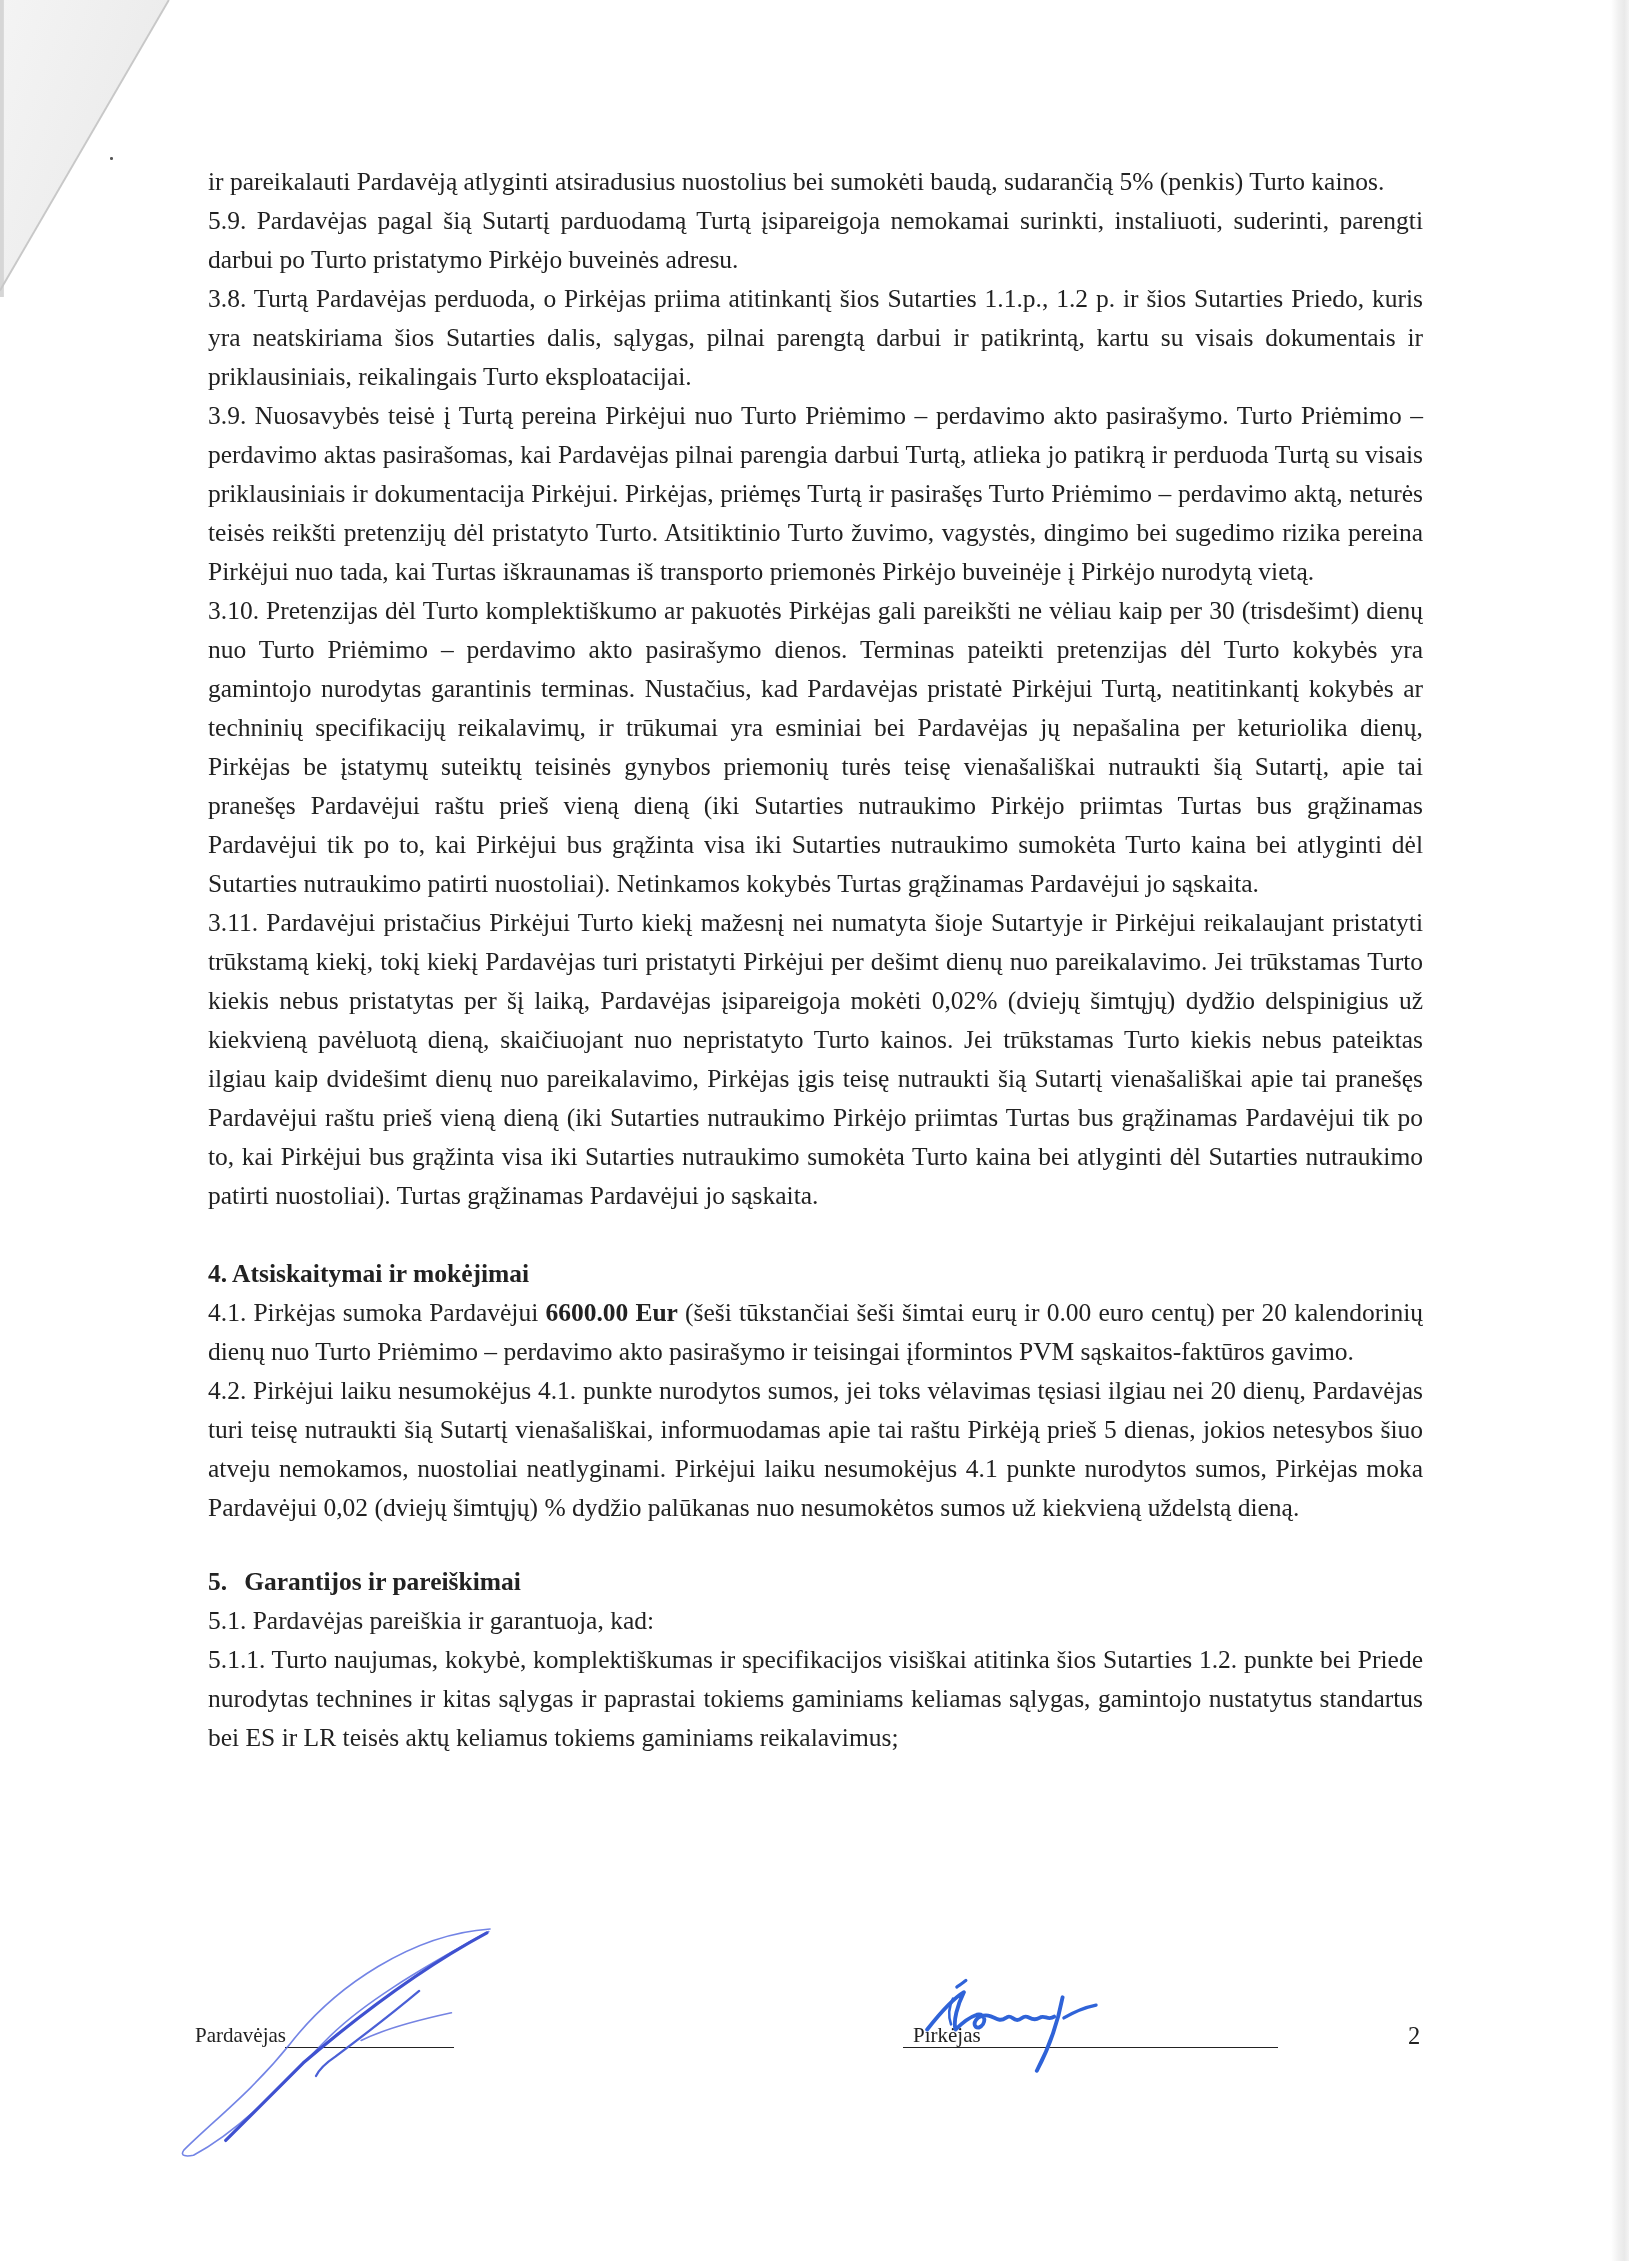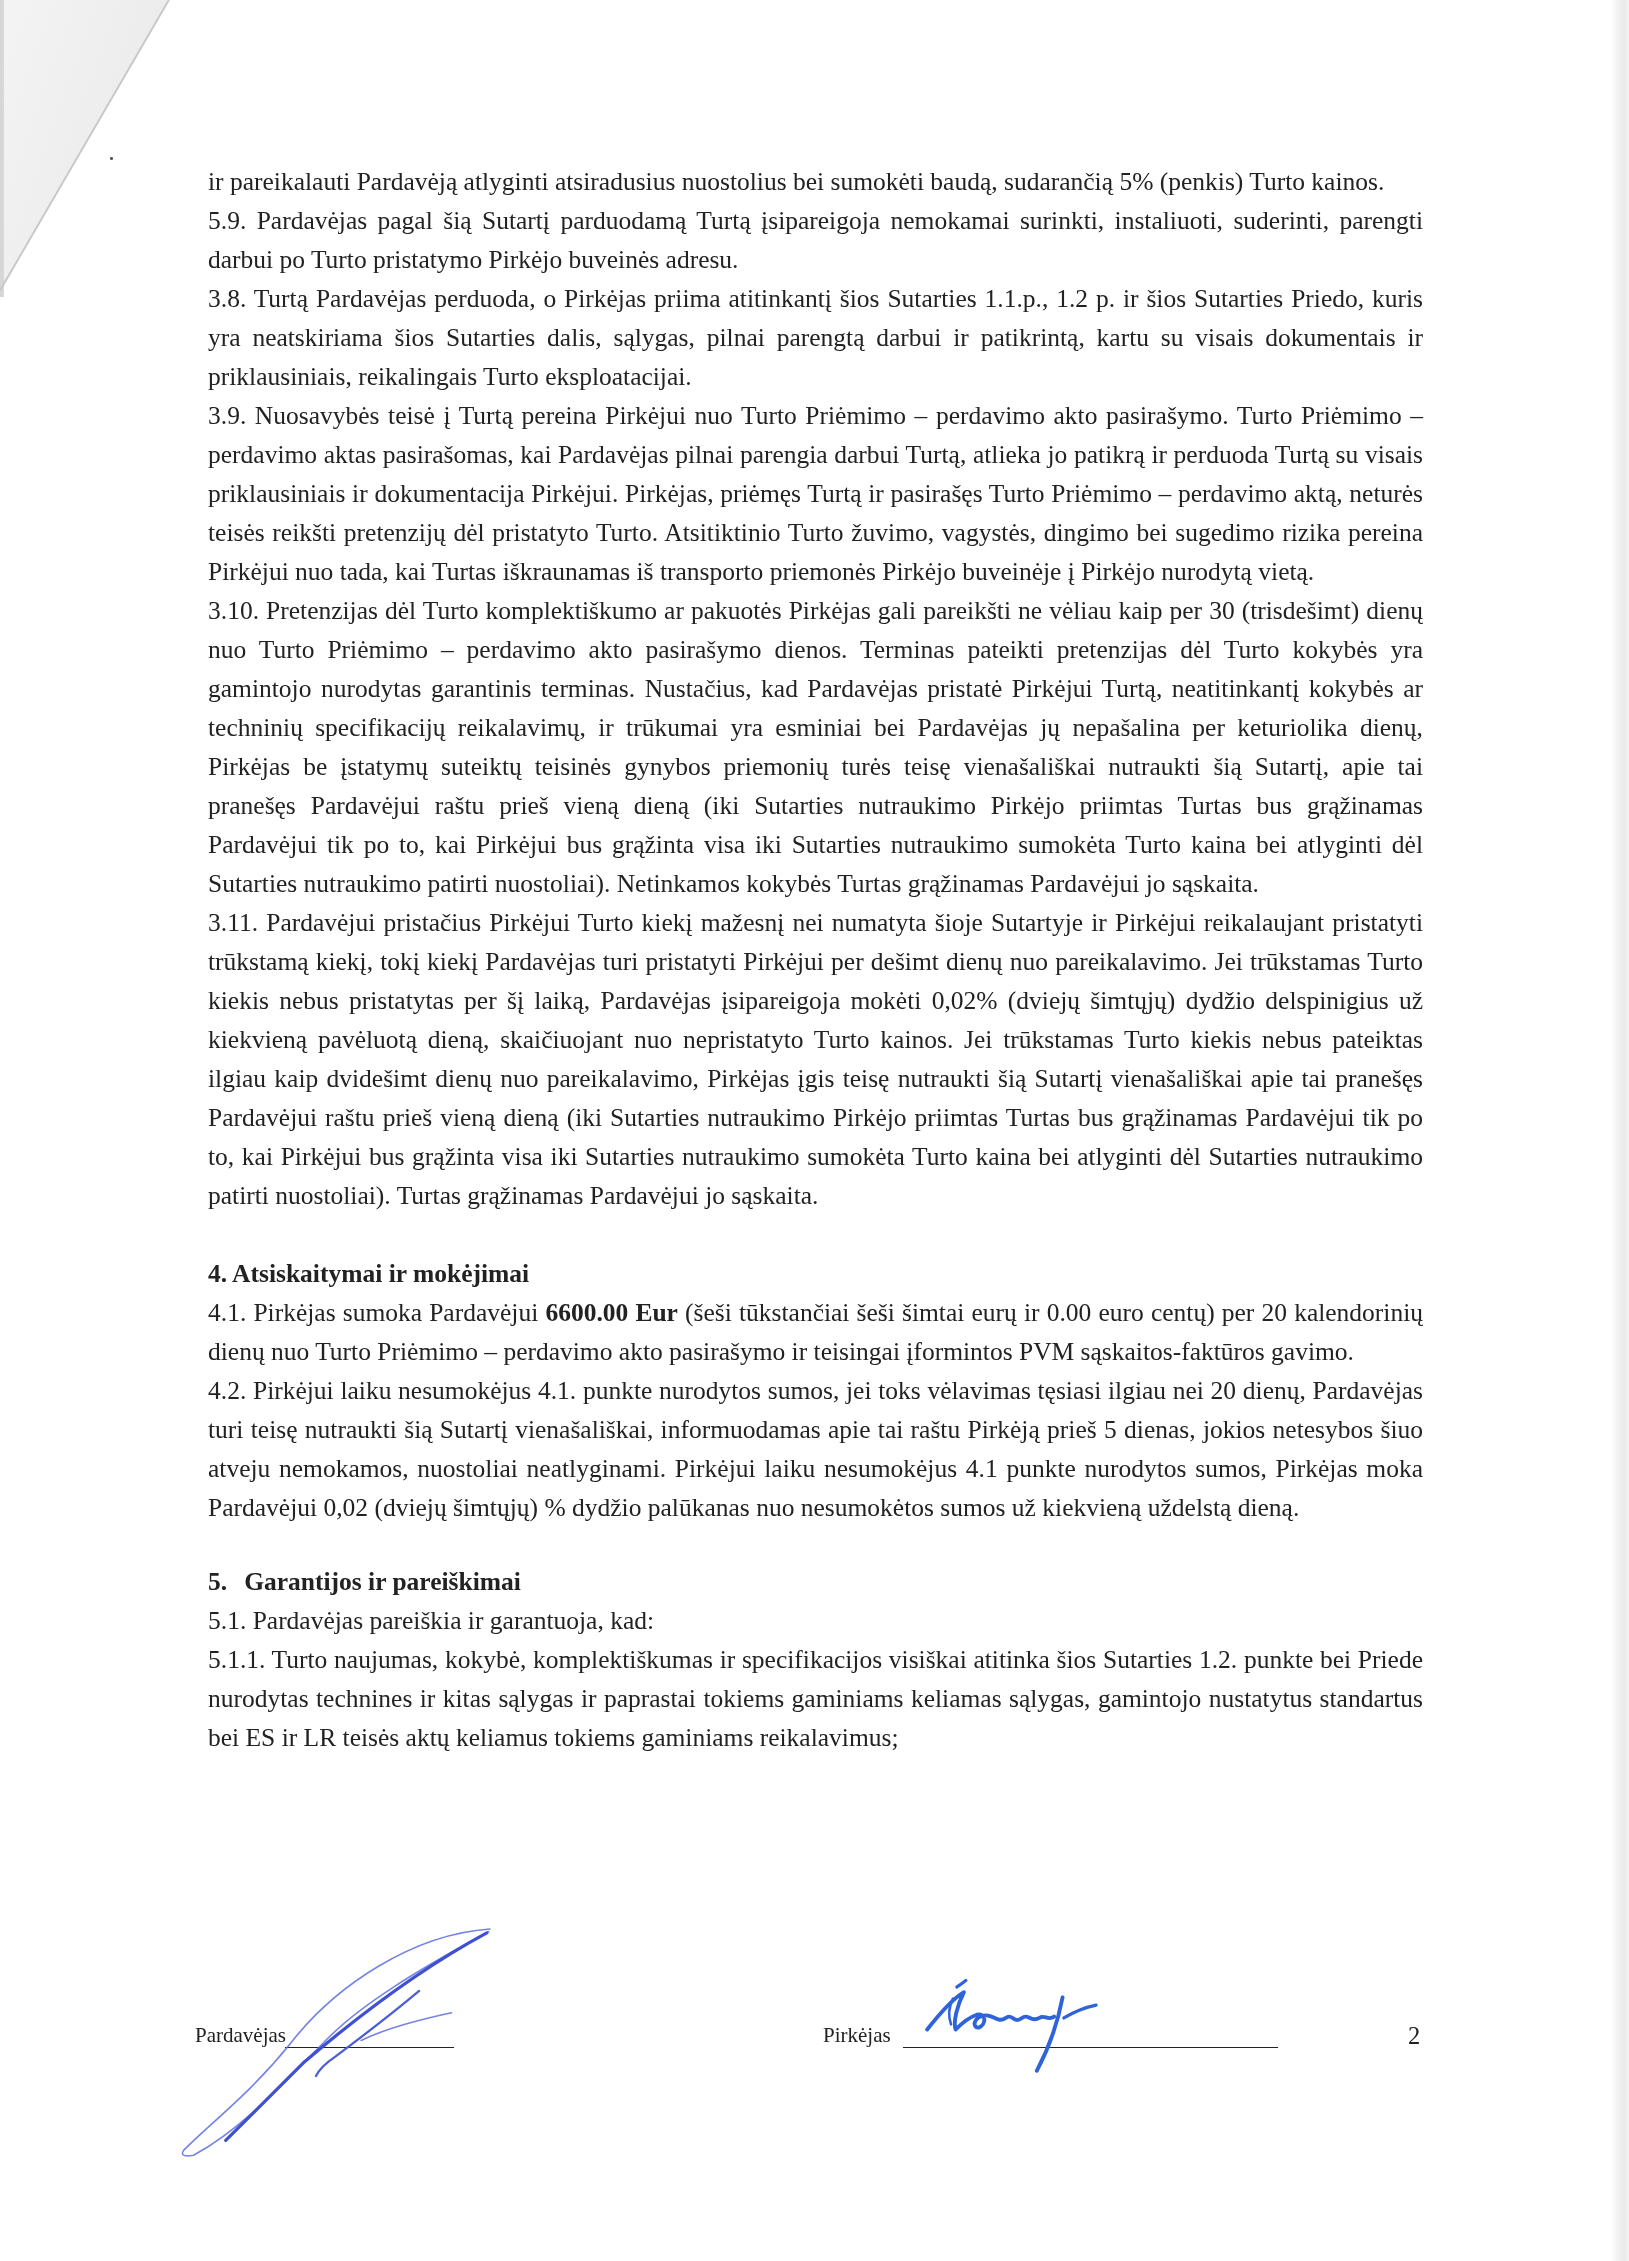--- a/index.html
+++ b/index.html
@@ -125,21 +125,21 @@
   <p>4.2. Pirkėjui laiku nesumokėjus 4.1. punkte nurodytos sumos, jei toks vėlavimas tęsiasi ilgiau nei 20 dienų, Pardavėjas turi teisę nutraukti šią Sutartį vienašališkai, informuodamas apie tai raštu Pirkėją prieš 5 dienas, jokios netesybos šiuo atveju nemokamos, nuostoliai neatlyginami. Pirkėjui laiku nesumokėjus 4.1 punkte nurodytos sumos, Pirkėjas moka Pardavėjui 0,02 (dviejų šimtųjų) % dydžio palūkanas nuo nesumokėtos sumos už kiekvieną uždelstą dieną.</p>
 
   <p class="heading h5"><span>5.</span><span class="num-gap"></span><span>Garantijos ir pareiškimai</span></p>
   <p>5.1. Pardavėjas pareiškia ir garantuoja, kad:</p>
   <p>5.1.1. Turto naujumas, kokybė, komplektiškumas ir specifikacijos visiškai atitinka šios Sutarties 1.2. punkte bei Priede nurodytas technines ir kitas sąlygas ir paprastai tokiems gaminiams keliamas sąlygas, gamintojo nustatytus standartus bei ES ir LR teisės aktų keliamus tokiems gaminiams reikalavimus;</p>
 </main>
 
 <footer class="sig-row">
   <span class="sig-label" style="left:195px;">Pardavėjas</span>
   <span class="sig-line" style="left:285px;width:169px;"></span>
-  <span class="sig-label" style="left:823px;">Pirkėjas</span>
+  <span class="sig-label" style="left:913px;">Pirkėjas</span>
   <span class="sig-line" style="left:903px;width:375px;"></span>
   <span class="page-number" style="left:1408px;">2</span>
 </footer>
 
 <svg class="signature-svg" viewBox="0 0 2528 3507">
   <g fill="none" stroke-linecap="round" stroke-linejoin="round">
 
     <path d="M760 2992 C 640 3000, 520 3080, 450 3170 C 390 3245, 330 3290, 285 3335 C 278 3345, 290 3345, 300 3343 C 380 3300, 450 3220, 510 3160 C 560 3110, 640 3060, 758 2996" stroke="#5b6ee0" stroke-width="2.5" opacity="0.85"></path>
 
     <path d="M755 2998 C 640 3060, 540 3140, 470 3200 C 420 3250, 380 3290, 350 3320" stroke="#3f51d0" stroke-width="5"></path>

